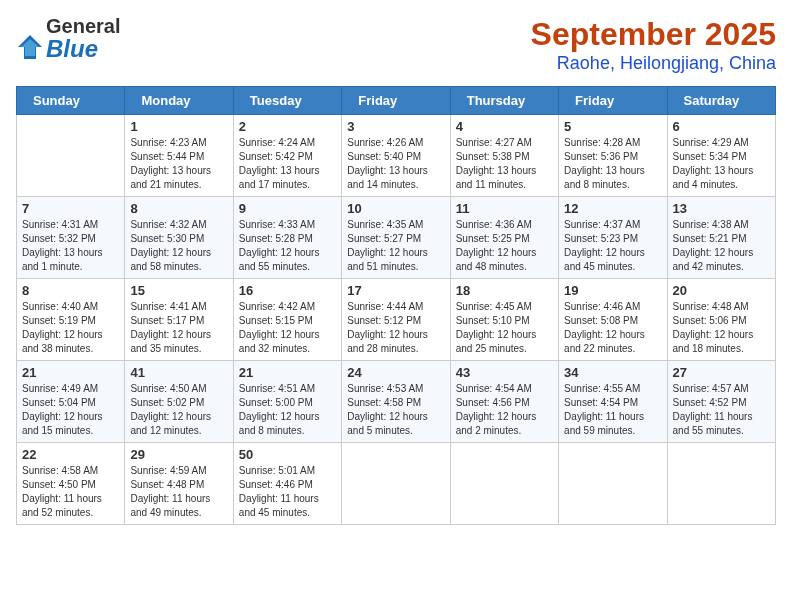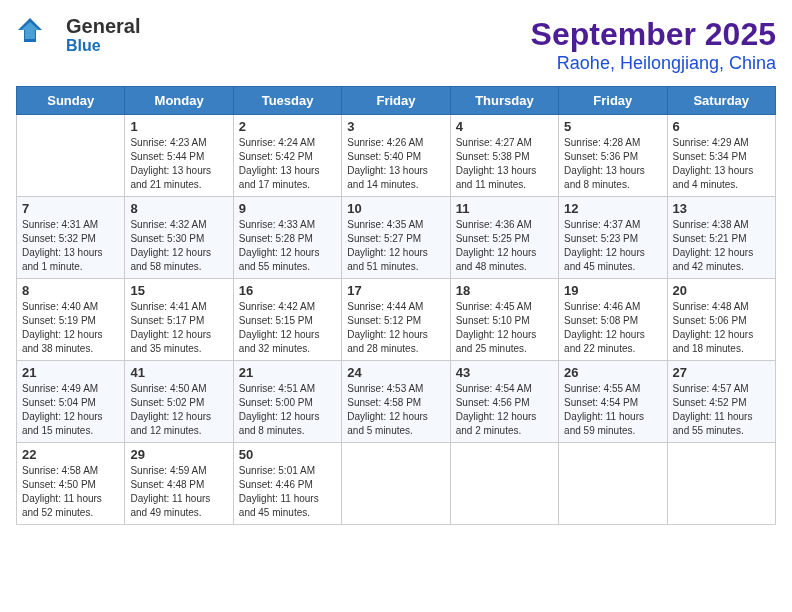--- a/index.html
+++ b/index.html
@@ -11,64 +11,64 @@
       padding: 16px;
     }
     .header {
       display: flex;
       justify-content: space-between;
       align-items: flex-start;
       margin-bottom: 12px;
     }
     .logo {
       display: flex;
-      align-items: flex-start;
-      gap: 20px;
+      align-items: flex-end;
     }
     .logo-text-general {
       font-size: 20px;
       font-weight: bold;
       color: #333;
       line-height: 1;
     }
     .logo-text-blue {
-      font-size: 16px;
+      font-size: 24px;
       font-weight: bold;
       color: #1a6fbb;
       line-height: 1;
+      font-style: italic;
     }
     .logo-icon {
       width: 28px;
       height: 28px;
       margin-right: 2px;
     }
     .title-block {
       text-align: right;
     }
     .month-title {
       font-size: 32px;
       font-weight: bold;
-      color: #4c1d95;
+      color: #c2410c;
     }
     .subtitle {
       font-size: 18px;
       color: #1d4ed8;
     }
     .calendar {
       width: 100%;
       border-collapse: collapse;
       border: 1px solid #ccc;
     }
     .calendar th {
       background: #3a7fc1;
       color: #fff;
       font-size: 13px;
       font-weight: bold;
-      padding: 6px 4px;
-      text-align: center;
+      padding: 6px 16px;
+      text-align: left;
       border: 1px solid #2a6aaa;
     }
     .calendar td {
       vertical-align: top;
       border: 1px solid #ccc;
       padding: 4px 5px;
       width: calc(100% / 7);
       min-height: 90px;
       background: #fff;
     }
@@ -228,21 +228,21 @@
         </td>
         <td>
           <span class="day-num">24</span>
           <div class="day-info">Sunrise: 4:53 AM<br>Sunset: 4:58 PM<br>Daylight: 12 hours<br>and 5 minutes.</div>
         </td>
         <td>
           <span class="day-num">43</span>
           <div class="day-info">Sunrise: 4:54 AM<br>Sunset: 4:56 PM<br>Daylight: 12 hours<br>and 2 minutes.</div>
         </td>
         <td>
-          <span class="day-num">26</span>
+          <span class="day-num">34</span>
           <div class="day-info">Sunrise: 4:55 AM<br>Sunset: 4:54 PM<br>Daylight: 11 hours<br>and 59 minutes.</div>
         </td>
         <td>
           <span class="day-num">27</span>
           <div class="day-info">Sunrise: 4:57 AM<br>Sunset: 4:52 PM<br>Daylight: 11 hours<br>and 55 minutes.</div>
         </td>
       </tr>
       <tr>
         <td>
           <span class="day-num">22</span>

